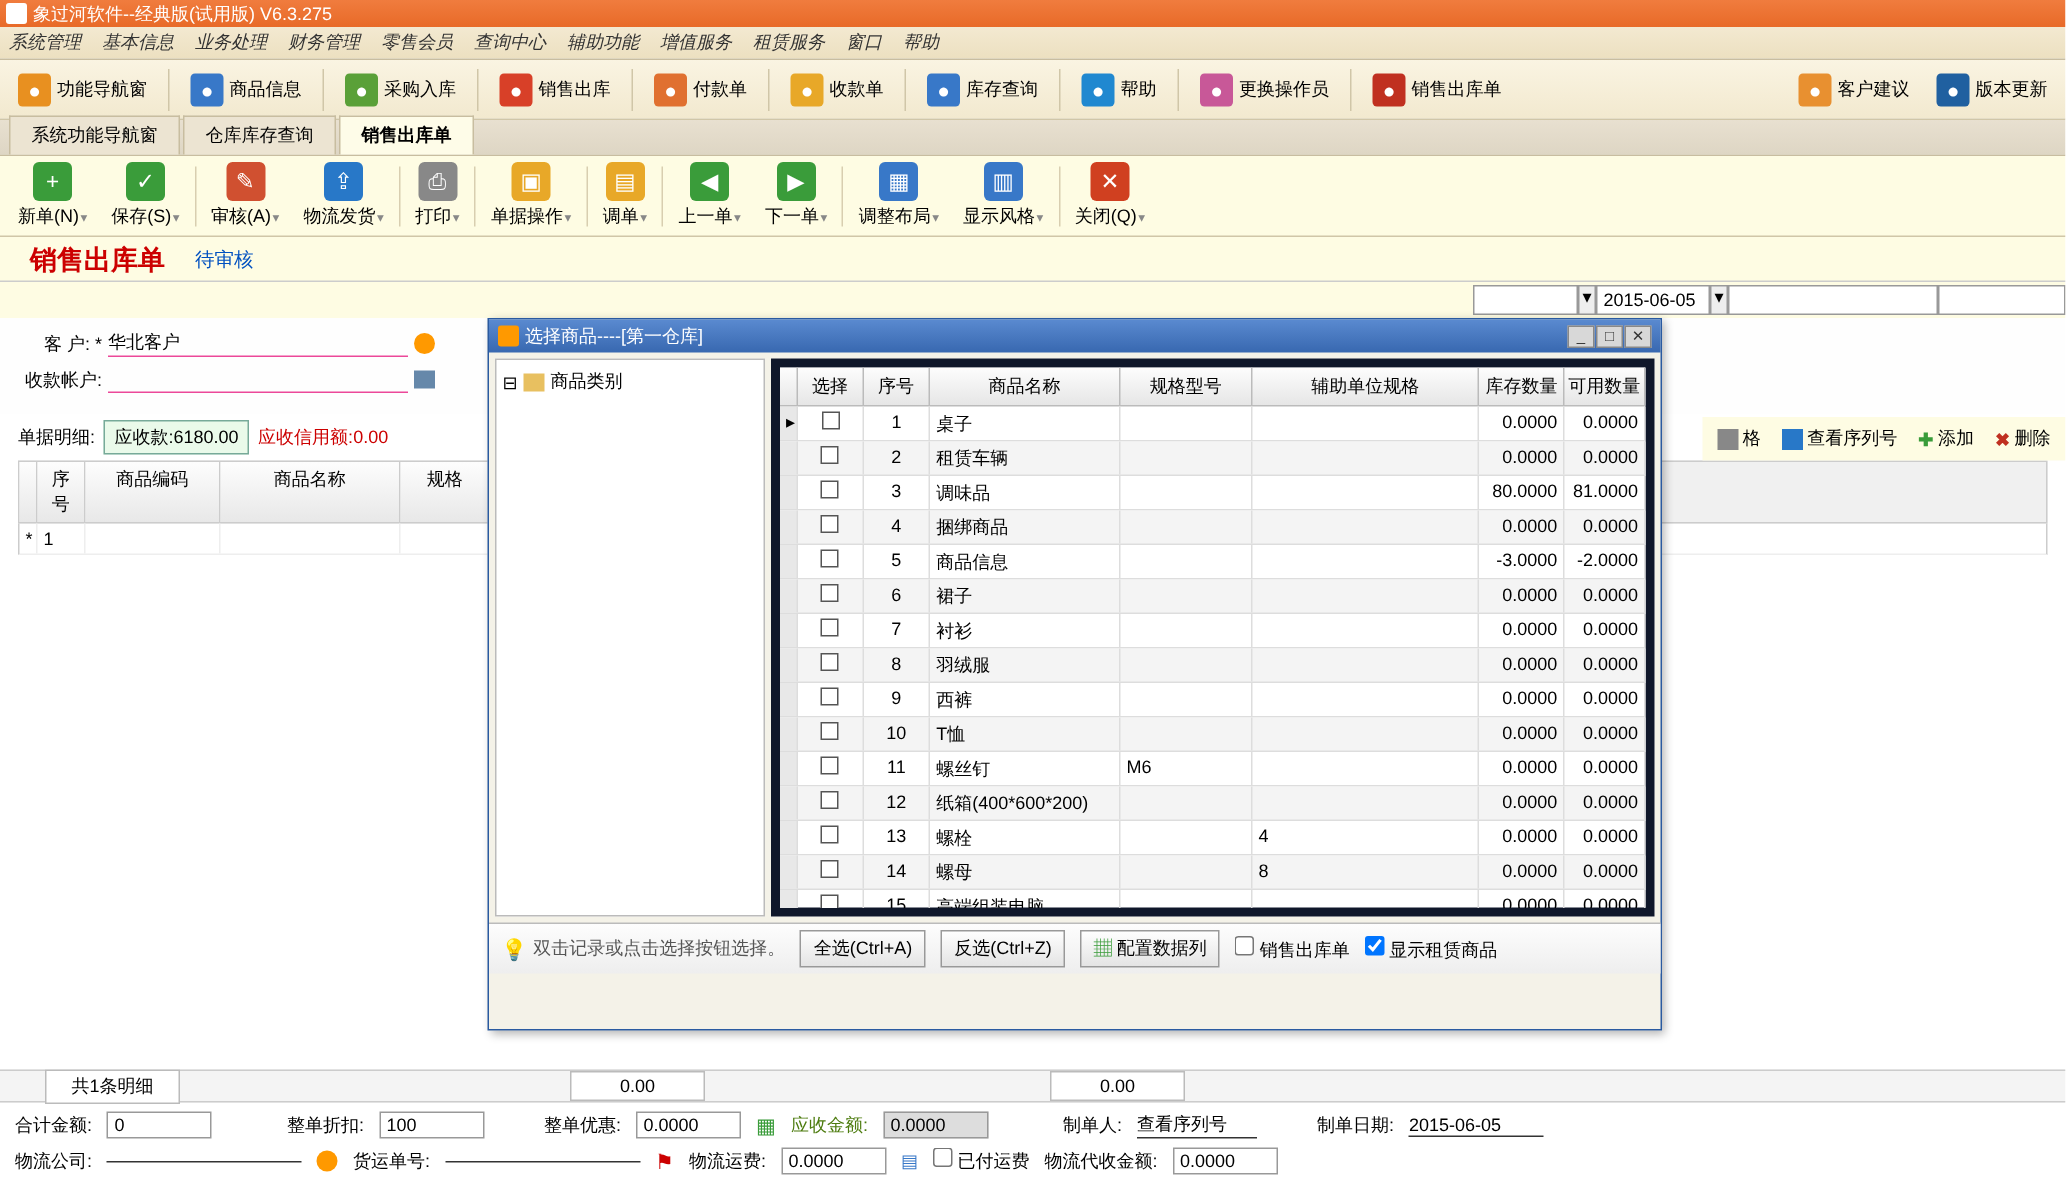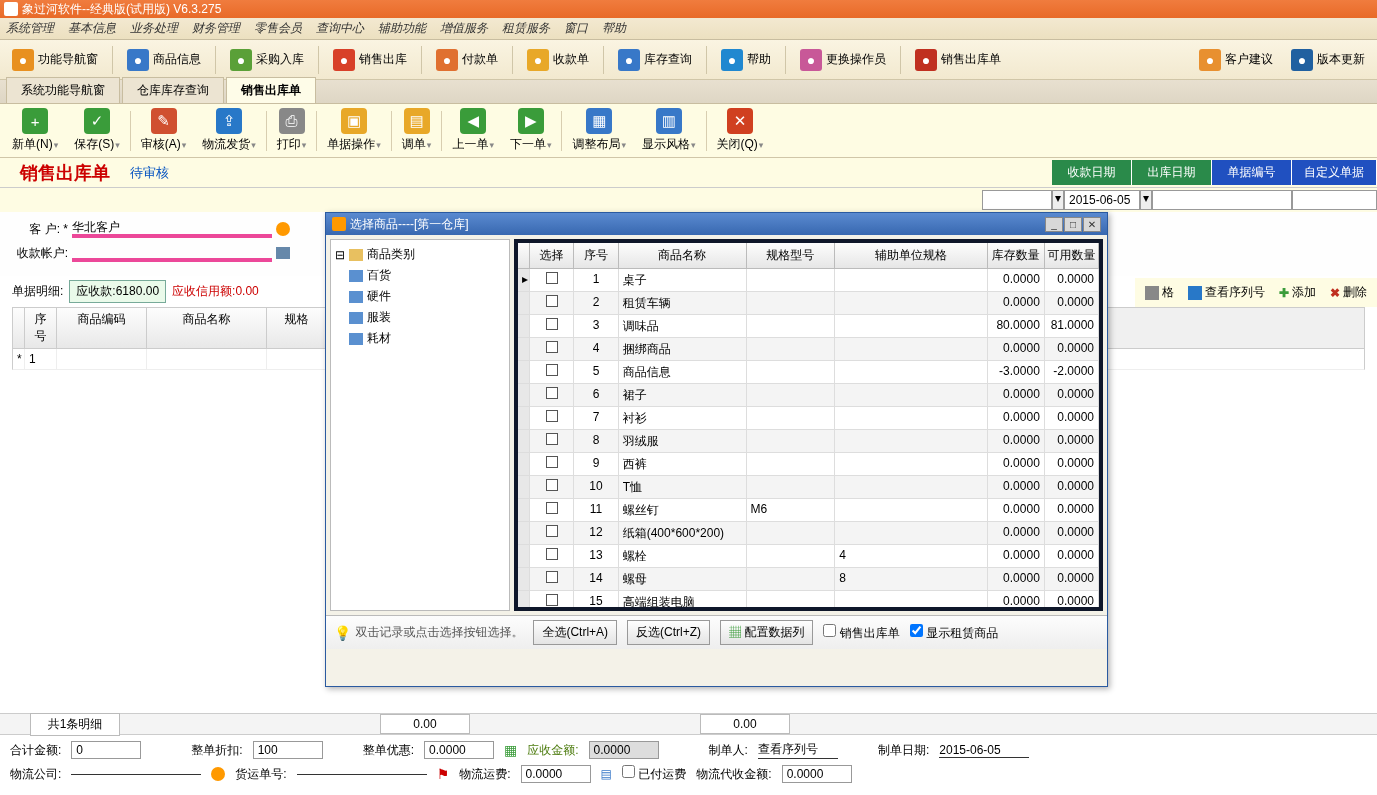--- a/index.html
+++ b/index.html
@@ -23,21 +23,21 @@
 .darrow{font-size:9px;color:#888;margin-left:1px;}
 .header-row{display:flex;align-items:center;height:30px;background:#fefce3;border-bottom:1px solid #ccc;}
 .header-title{color:#c00;font-size:18px;font-weight:bold;padding:0 20px;}
 .header-status{color:#0050c0;font-size:13px;}
 .header-right{margin-left:auto;display:flex;}
 .hbtn{color:#fff;padding:4px 12px;text-align:center;min-width:80px;border-right:1px solid #fff;}
 .hinput{border:1px solid #999;height:20px;padding:0 4px;background:#fff;}
 .form-area{padding:8px 12px;background:#fefefe;}
 .form-row{display:flex;align-items:center;margin-bottom:6px;gap:4px;}
 .form-row label{min-width:56px;text-align:right;}
-.uline{border:none;border-bottom:4px solid #ec4899;background:transparent;height:18px;width:200px;}
+.uline{border:none;border-bottom:1px solid #ec4899;background:transparent;height:18px;width:200px;}
 .detail-row{display:flex;align-items:center;gap:6px;padding:4px 12px;}
 .amt-box{border:1px solid #7a9;background:#eafaea;padding:2px 6px;}
 .credit{color:#c00;}
 .grid-head{display:flex;background:#f0f0f0;border:1px solid #ccc;}
 .grid-head div{border-right:1px solid #ccc;padding:3px 4px;text-align:center;background:linear-gradient(#fdfdfd,#e8e8e8);}
 .grid-row{display:flex;border-left:1px solid #ccc;border-right:1px solid #ccc;border-bottom:1px solid #eee;}
 .grid-row div{border-right:1px solid #eee;padding:3px 4px;}
 .modal{position:absolute;left:325px;top:212px;width:783px;height:475px;border:1px solid #2a5aa0;background:#f4f2e8;box-shadow:2px 2px 6px rgba(0,0,0,0.3);}
 .modal-title{background:linear-gradient(#5a8ad0,#3868b0);color:#fff;height:22px;display:flex;align-items:center;padding:0 6px;}
 .modal-title .micon{width:14px;height:14px;background:#f90;margin-right:4px;border-radius:2px;}
@@ -46,21 +46,21 @@
 .modal-search{padding:10px 14px 4px;display:flex;align-items:center;gap:8px;}
 .modal-search input[type=text]{border:1px solid #888;height:20px;width:120px;}
 .red-box{border:2px solid #e00;padding:2px 10px;display:flex;align-items:center;gap:4px;}
 .mbtn{display:inline-flex;align-items:center;gap:4px;border:1px solid #999;background:linear-gradient(#fefefe,#e8e8e8);padding:3px 10px;cursor:default;}
 .mbtn .mic{width:14px;height:14px;border-radius:2px;}
 .modal-body{display:flex;height:380px;}
 .tree{width:180px;border:1px solid #bbb;background:#fff;margin:4px;padding:4px;overflow:auto;}
 .tree-item{padding:2px 0 2px 14px;display:flex;align-items:center;gap:4px;cursor:default;}
 .tree-item.root{padding-left:0;}
 .tree-ic{width:14px;height:12px;display:inline-block;}
-.mgrid{flex:1;margin:4px 4px 4px 0;border:4px solid #0f172a;background:#fff;display:flex;flex-direction:column;overflow:hidden;}
+.mgrid{flex:1;margin:4px 4px 4px 0;border:6px solid #0f172a;background:#fff;display:flex;flex-direction:column;overflow:hidden;}
 .mgrid-head{display:flex;background:linear-gradient(#fdfdfd,#e6e6e6);border-bottom:1px solid #bbb;}
 .mgrid-head div{border-right:1px solid #bbb;padding:4px 2px;text-align:center;}
 .mgrid-body{overflow:auto;flex:1;}
 .mgrid-row{display:flex;border-bottom:1px solid #ddd;}
 .mgrid-row div{border-right:1px solid #ddd;padding:3px 4px;height:22px;}
 .mgrid-row:nth-child(even){background:#f4f4f4;}
 .c-sel{width:45px;text-align:center;}
 .c-idx{width:45px;text-align:center;}
 .c-name{width:130px;}
 .c-spec{width:90px;}
@@ -226,26 +226,20 @@
     <div class="dsep"></div>
     <div class="dbtn">
       <span class="dic" style="background:#d04020">✕</span>
       <span class="dlbl">关闭(Q)<span class="darrow">▾</span></span>
     </div>
   </div>
 
 <div class="header-row">
   <span class="header-title">销售出库单</span>
   <span class="header-status">待审核</span>
-  <div class="header-right" id="hdrbtns">
-      <div class="hbtn" style="background: rgb(42, 138, 74);">收款日期</div>
-      <div class="hbtn" style="background: rgb(42, 138, 74);">出库日期</div>
-      <div class="hbtn" style="background: rgb(32, 80, 192);">单据编号</div>
-      <div class="hbtn" style="background: rgb(32, 80, 192);">自定义单据</div>
-    </div>
 </div>
 <div style="display:flex;justify-content:flex-end;background:#fefce3;padding:2px 0;">
   <input class="hinput" style="width: 70px;">
     <span style="border:1px solid #999;padding:0 2px;background:#eee;">▾</span>
   <input class="hinput" style="width: 76px;" value="2015-06-05">
     <span style="border:1px solid #999;padding:0 2px;background:#eee;">▾</span>
   <input class="hinput" style="width: 140px;">
   <input class="hinput" style="width: 85px;">
 </div>
 
@@ -318,38 +312,20 @@
       <span class="wbtn">✕</span>
     </div>
   </div>
   <div class="modal-body">
     <div class="tree">
       <div class="tree-item root">
         <span>⊟</span>
         <span class="tree-ic" style="background:#e8c060"></span>
         <span>商品类别</span>
       </div>
-      <div id="treeitems">
-          <div class="tree-item">
-            <span class="tree-ic" style="background:#5a90d0"></span>
-            <span>百货</span>
-          </div>
-          <div class="tree-item">
-            <span class="tree-ic" style="background:#5a90d0"></span>
-            <span>硬件</span>
-          </div>
-          <div class="tree-item">
-            <span class="tree-ic" style="background:#5a90d0"></span>
-            <span>服装</span>
-          </div>
-          <div class="tree-item">
-            <span class="tree-ic" style="background:#5a90d0"></span>
-            <span>耗材</span>
-          </div>
-        </div>
     </div>
     <div class="mgrid">
       <div class="mgrid-head">
         <div style="width:12px"></div>
         <div class="c-sel">选择</div>
         <div class="c-idx">序号</div>
         <div class="c-name">商品名称</div>
         <div class="c-spec">规格型号</div>
         <div class="c-aux">辅助单位规格</div>
         <div class="c-stock">库存数量</div>

